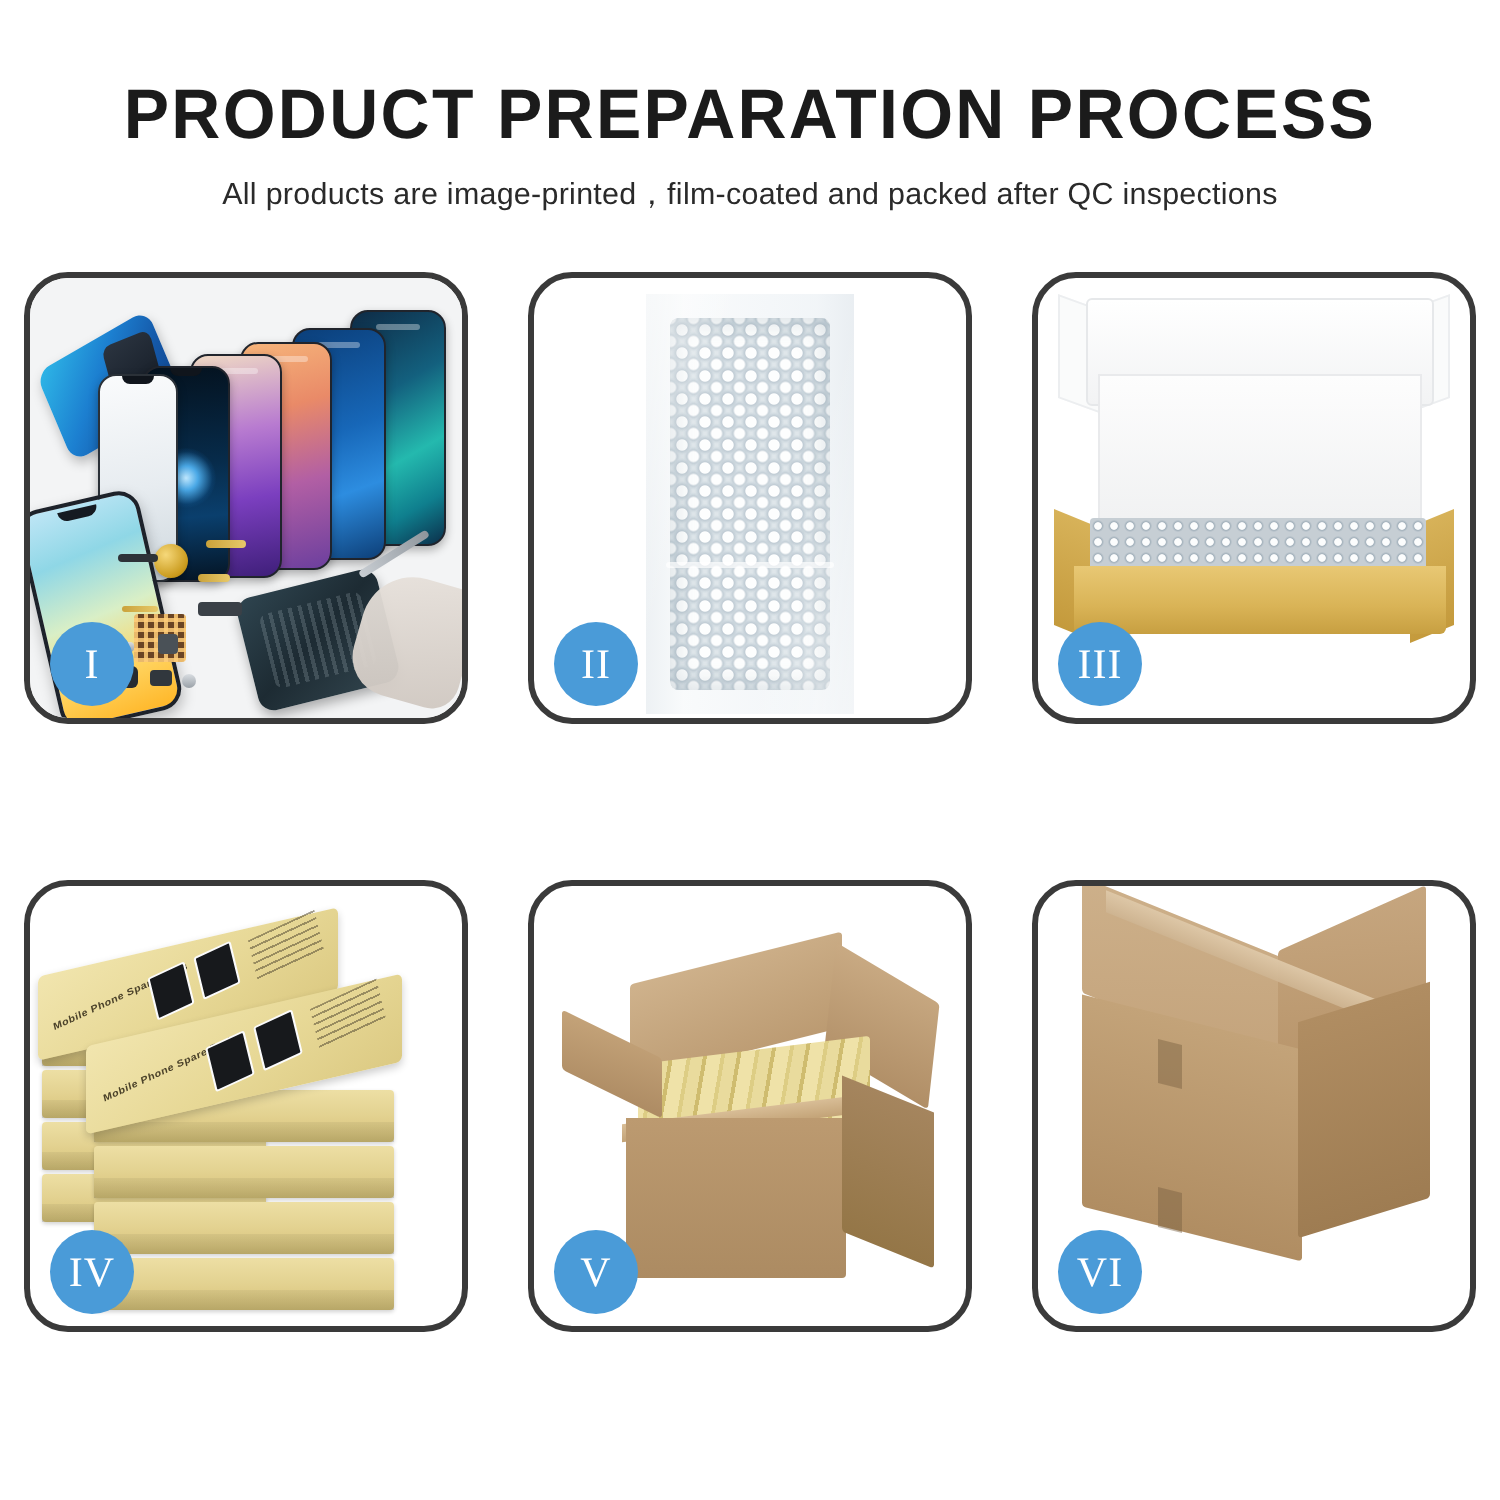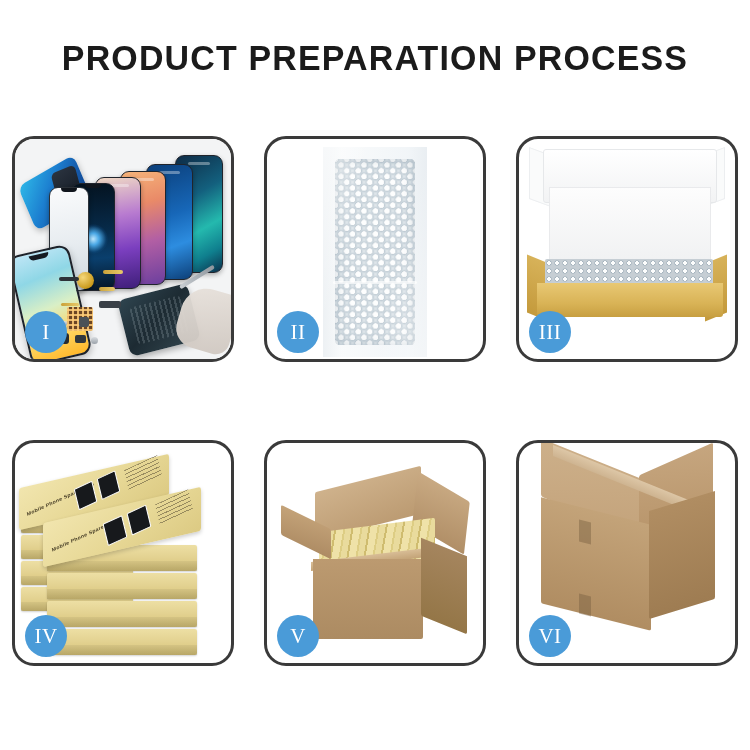--- a/index.html
+++ b/index.html
@@ -327,20 +327,21 @@
     transform: rotate(-12deg);
   }
 </style>
 </head>
 <body>
 
 <div id="root">
 
   <div class="header">
     <h1 class="title">PRODUCT PREPARATION PROCESS</h1>
+    <p class="subtitle">All products are image-printed，film-coated and packed after QC inspections</p>
   </div>
 
   <div class="grid">
 
     <div class="panel p-c0 r0">
       <div class="stage">
         <div class="pi-bg"></div>
 
         <div class="tilted-blue"></div>
 

